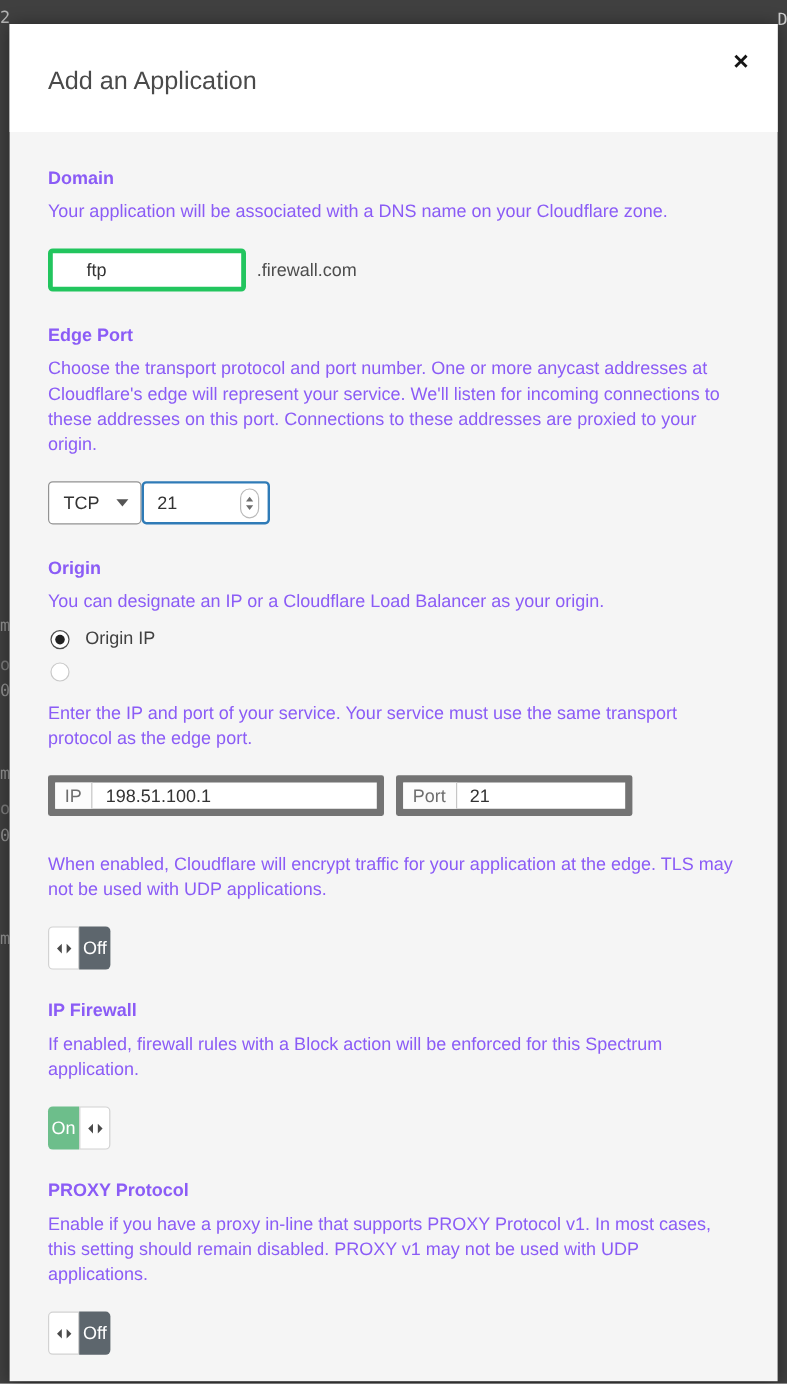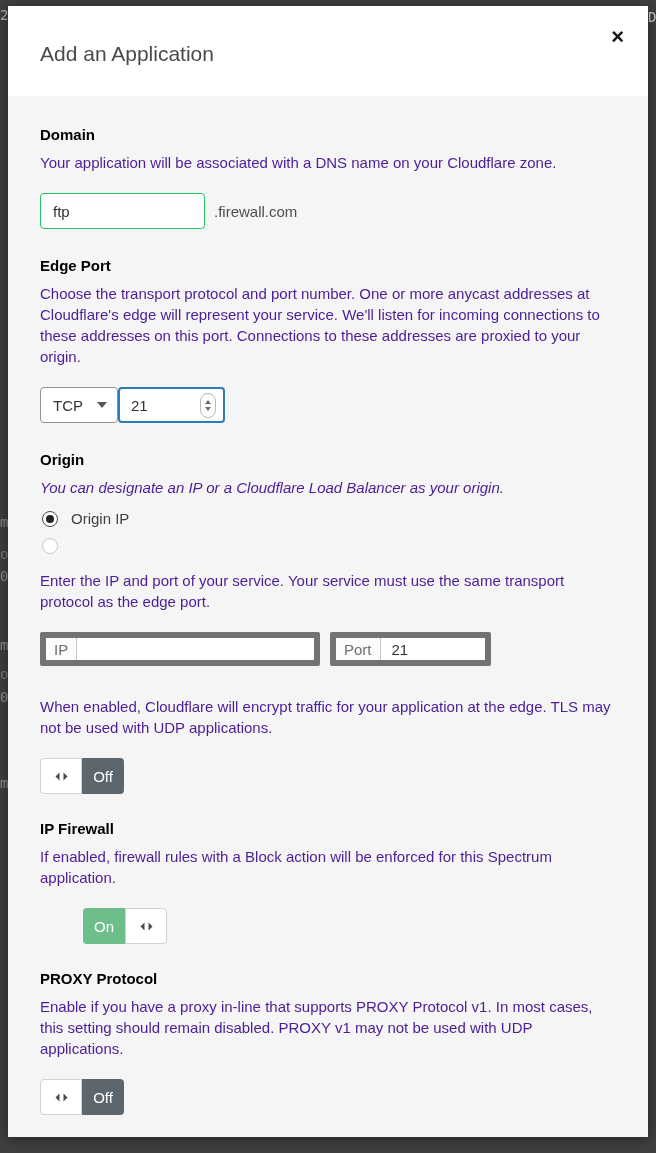--- a/index.html
+++ b/index.html
@@ -20,41 +20,41 @@
   .f2 { left:0; top:515px; }
   .f3 { left:0; top:547px; color:#7c7c7c; }
   .f4 { left:0; top:569px; }
   .f5 { left:0; top:638px; }
   .f6 { left:0; top:667px; color:#7c7c7c; }
   .f7 { left:0; top:690px; }
   .f8 { left:0; top:776px; }
 
   
   .modal {
-    position:absolute; left:8px; top:6px; width:640px; height:1131px; z-index:1;
+    position:absolute; left:8px; top:20px; width:640px; height:1131px; z-index:1;
     background:#f5f5f5; box-shadow:0 2px 14px rgba(0,0,0,.45);
     display:flex; flex-direction:column;
   }
   .modal-header {
     background:#ffffff; padding:36px 32px 30px; position:relative; flex:0 0 auto;
   }
   .modal-title { font-size:21px; font-weight:400; color:#4a4a4a; }
   .close-btn {
     position:absolute; top:18px; right:22px; border:none; background:none;
     font-size:22px; font-weight:700; color:#151515; line-height:1; cursor:pointer; padding:2px;
   }
   .modal-body { padding:30px 32px 0; flex:1 1 auto; font-size:15px; color:#4d4d4d; }
 
-  .section-heading { font-size:15px; font-weight:700; color:#000000; margin:0 0 9px; }
-  .section-desc { margin:0 0 16px; line-height:21px; color:#4c1d95; }
+  .section-heading { font-size:15px; font-weight:700; color:#8b5cf6; margin:0 0 9px; }
+  .section-desc { margin:0 0 16px; line-height:21px; color:#8b5cf6; }
 
   
   .text-input {
-    height:36px; border:1px solid #22c55e; border-radius:4px; background:#fff;
-    padding:0 12px; font-size:15px; color:#333; font-family:inherit; outline:none;
+    height:36px; border:4px solid #22c55e; border-radius:4px; background:#fff;
+    padding:0 28px; font-size:15px; color:#333; font-family:inherit; outline:none;
   }
 
   
   .domain-row { display:flex; align-items:center; margin:20px 0 28px; }
   .domain-input { width:165px; }
   .domain-suffix { margin-left:9px; color:#4d4d4d; }
 
   
   .edgeport-row { display:flex; gap:0; margin:20px 0 28px; }
   .select {
@@ -86,28 +86,28 @@
   .radio-label { color:#404040; }
   .radio-label.disabled { color:#b0b0b0; }
   .radio-group { margin-bottom:16px; }
 
   
   .ip-port-row { display:flex; gap:10px; margin:20px 0 30px; }
   .prefix-input { display:flex; height:34px; border:6px solid #737373; border-radius:2px; background:#fff; overflow:hidden; }
   .prefix-label { display:flex; align-items:center; padding:0 8px; color:#6e6e6e; border-right:1px solid #c6c6c6; background:#fcfcfc; flex:0 0 auto; }
   .prefix-value { display:flex; align-items:center; padding:0 11px; color:#333; flex:1 1 auto; }
   .ip-group { width:280px; }
-  .port-group { width:161px;text-align:right; }
+  .port-group { width:197px;text-align:right; }
 
   
   .toggle { display:flex; width:max-content; margin:20px 0 26px; cursor:pointer; }
-  .toggle-seg { width:42px; height:36px; display:flex; align-items:center; justify-content:center; font-size:15px; }
+  .toggle-seg { width:26px; height:36px; display:flex; align-items:center; justify-content:center; font-size:15px; }
   .seg-white { background:#fff; border:1px solid #d2d2d2; }
   .seg-dark  { background:#5d666d; color:#fff; }
-  .seg-green { background:#6dbe8b; color:#fff;margin-left:43px; }
+  .seg-green { background:#6dbe8b; color:#fff; }
   .toggle .left  { border-radius:4px 0 0 4px; }
   .toggle .right { border-radius:0 4px 4px 0; }
 </style>
 </head>
 <body>
 
 <div>
   <span class="frag f0">2</span>
   <span class="frag f1">D</span>
   <span class="frag f2">m</span>
@@ -150,39 +150,40 @@
           <span class="spinner">
             <span class="spin-up"></span>
             <span class="spin-down"></span>
           </span>
         </div>
       </div>
     </div>
 
     <div class="section">
       <h3 class="section-heading">Origin</h3>
-      <p class="section-desc" style="margin-bottom:12px;font-style:italic;">You can designate an IP or a Cloudflare Load Balancer as your origin.</p>
+      <p class="section-desc" style="margin-bottom:12px;">You can designate an IP or a Cloudflare Load Balancer as your origin.</p>
 
       <div class="radio-group">
         <div class="radio-row">
           <span class="radio-outer checked">
               <span class="dot"></span>
             </span>
           <span class="radio-label">Origin IP</span>
         </div>
         <div class="radio-row">
           <span class="radio-outer disabled"></span>
         </div>
       </div>
 
       <p class="section-desc">Enter the IP and port of your service. Your service must use the same transport protocol as the edge port.</p>
 
       <div class="ip-port-row">
         <div class="prefix-input ip-group">
           <span class="prefix-label">IP</span>
+          <span class="prefix-value">198.51.100.1</span>
         </div>
         <div class="prefix-input port-group">
           <span class="prefix-label">Port</span>
           <span class="prefix-value">21</span>
         </div>
       </div>
     </div>
 
     <div class="section">
       <p class="section-desc">When enabled, Cloudflare will encrypt traffic for your application at the edge. TLS may not be used with UDP applications.</p>

